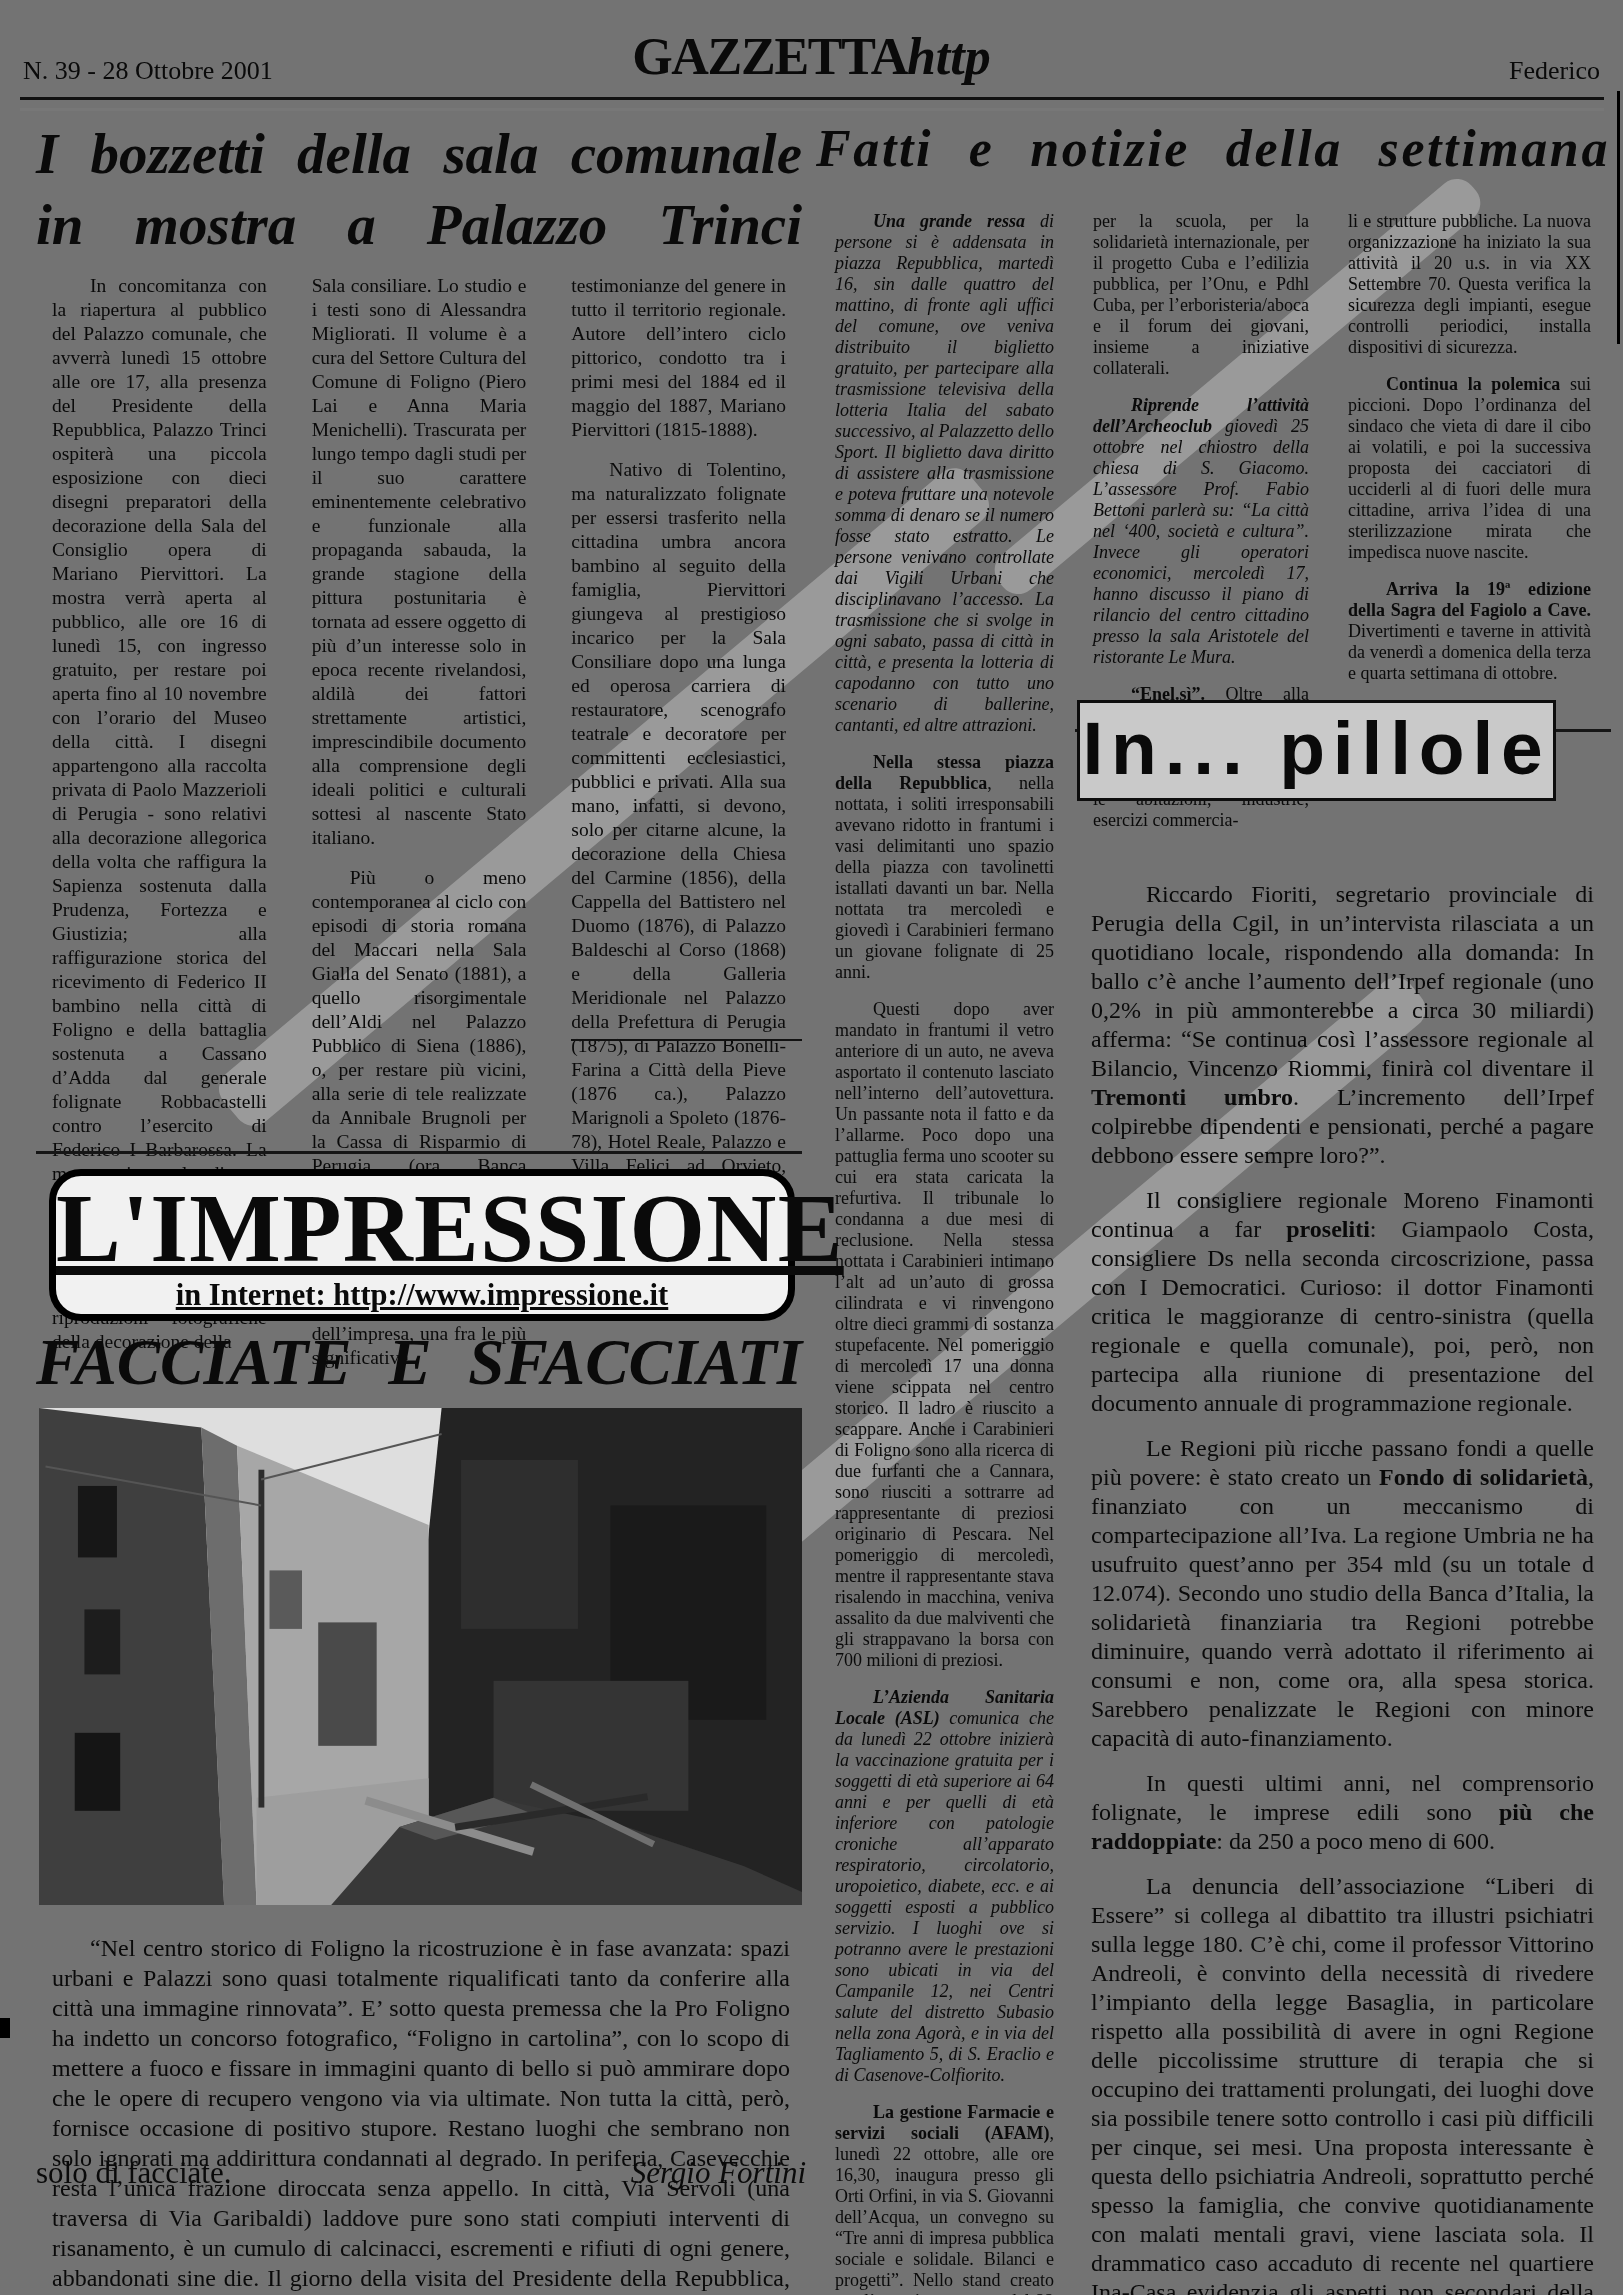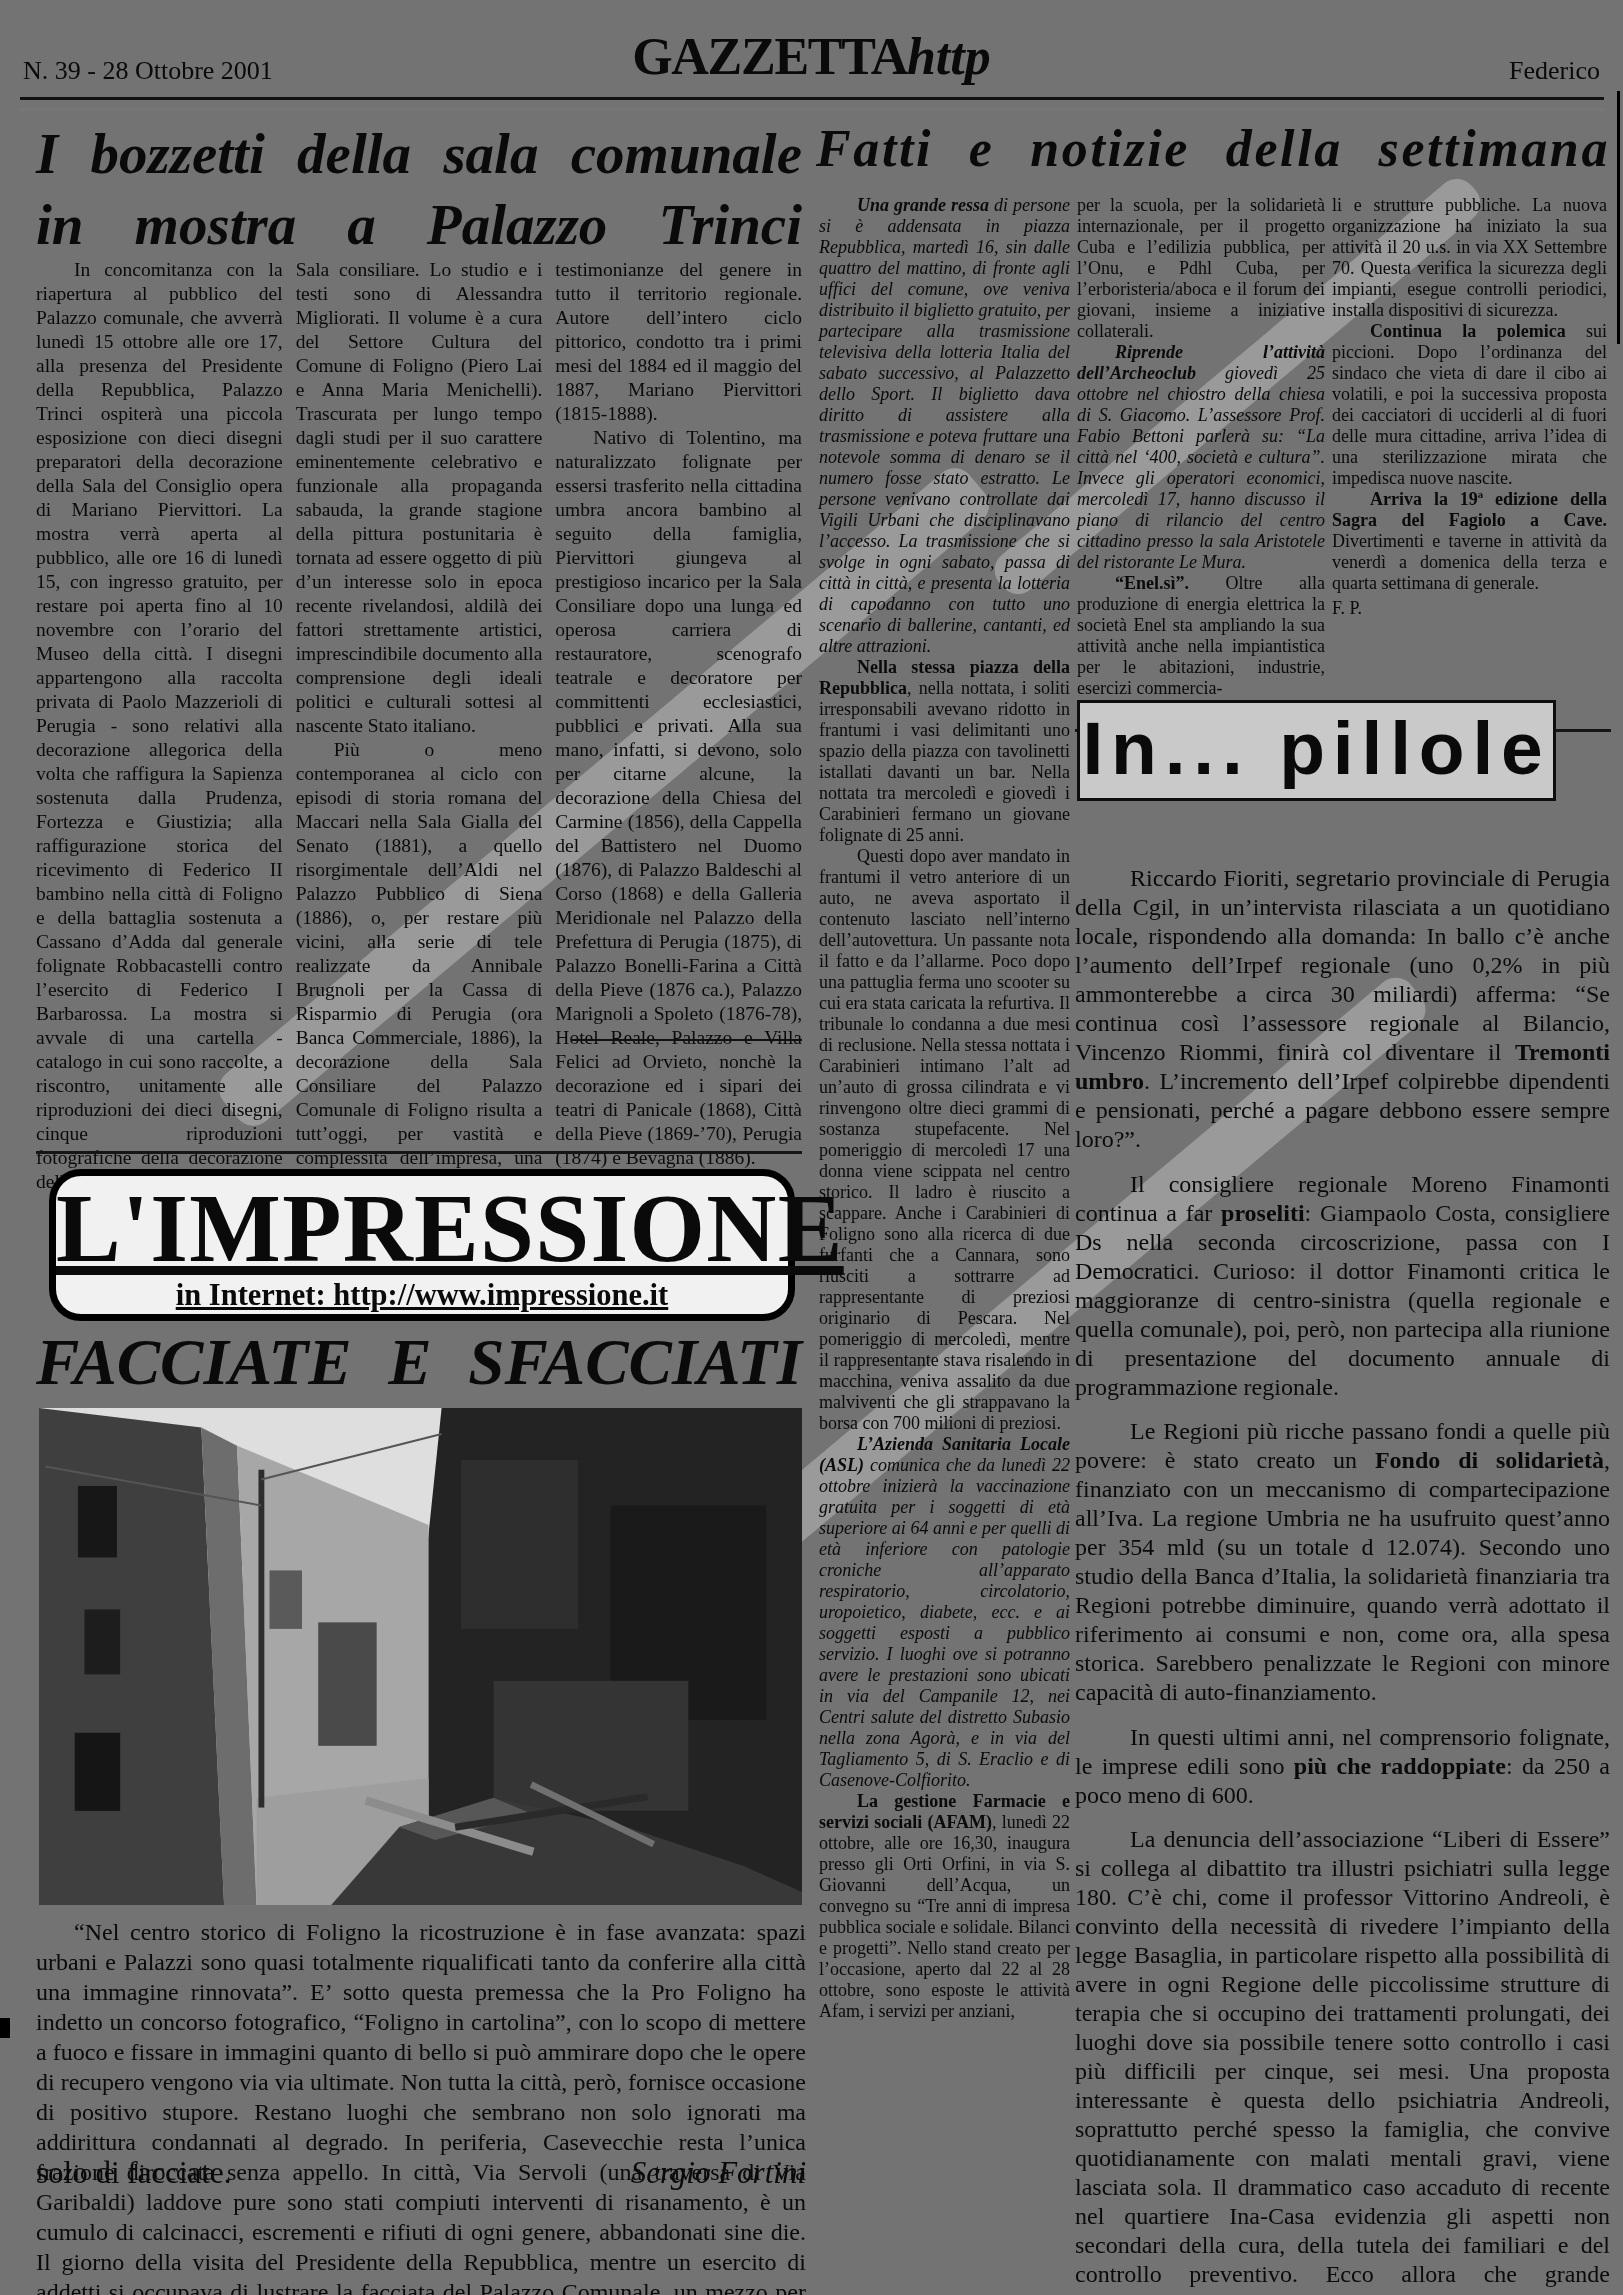--- a/index.html
+++ b/index.html
@@ -1,19 +1,19 @@
 <!DOCTYPE html>
 <html style="font-size:10.4px"><head>
 <meta charset="utf-8">
 <style>
   html,body{margin:0;padding:0;background:#888;}
   .page{position:relative;width:1623px;height:2295px;background:#737373;overflow:hidden;
         font-family:"Liberation Serif", serif;color:#0a0a0a;margin:0 auto;}
   .abs{position:absolute;}
-  p{margin:0;}
+  p{margin:16px;}
   .just{text-align:justify;}
   .ind{text-indent:38px;}
   .fill-line{text-align:justify;text-align-last:justify;font-style:italic;-moz-text-align-last:justify;}
   .bold{font-weight:bold;}
   .ital{font-style:italic;}
   .bital{font-weight:bold;font-style:italic;}
 
   
   .issue{left:23px;top:56px;font-size:26px;}
   .masthead{left:0;right:0;top:31px;text-align:center;font-size:52px;line-height:1;}
@@ -159,21 +159,21 @@
 
   <div class="abs wcol wcol2 just">
     <p>per la scuola, per la solidarietà internazionale, per il progetto Cuba e l’edilizia pubblica, per l’Onu, e Pdhl Cuba, per l’erboristeria/aboca e il forum dei giovani, insieme a iniziative collaterali.</p>
     <p class="ind"><span class="bital">Riprende l’attività dell’Archeoclub </span><span class="ital">giovedì 25 ottobre nel chiostro della chiesa di S. Giacomo. L’assessore Prof. Fabio Bettoni parlerà su: “La città nel ‘400, società e cultura”. Invece gli operatori economici, mercoledì 17, hanno discusso il piano di rilancio del centro cittadino presso la sala Aristotele del ristorante Le Mura.</span></p>
     <p class="ind"><span class="bold">“Enel.sì”. </span><span>Oltre alla produzione di energia elettrica la società Enel sta ampliando la sua attività anche nella impiantistica per le abitazioni, industrie, esercizi commercia-</span></p>
   </div>
 
   <div class="abs wcol wcol3 just">
     <p>li e strutture pubbliche. La nuova organizzazione ha iniziato la sua attività il 20 u.s. in via XX Settembre 70. Questa verifica la sicurezza degli impianti, esegue controlli periodici, installa dispositivi di sicurezza.</p>
     <p class="ind"><span class="bold">Continua la polemica </span><span>sui piccioni. Dopo l’ordinanza del sindaco che vieta di dare il cibo ai volatili, e poi la successiva proposta dei cacciatori di ucciderli al di fuori delle mura cittadine, arriva l’idea di una sterilizzazione mirata che impedisca nuove nascite.</span></p>
-    <p class="ind"><span class="bold">Arriva la 19ª edizione della Sagra del Fagiolo a Cave. </span><span>Divertimenti e taverne in attività da venerdì a domenica della terza e quarta settimana di generale.</span></p>
+    <p class="ind"><span class="bold">Arriva la 19ª edizione della Sagra del Fagiolo a Cave. </span><span>Divertimenti e taverne in attività da venerdì a domenica della terza e quarta settimana di ottobre.</span></p>
     <p class="fp">F. P.</p>
   </div>
 
   <div class="abs pilrule"></div>
 
   <div class="abs pilbox">
     <span>In... pillole</span>
   </div>
 
   <div class="abs piltext just">

